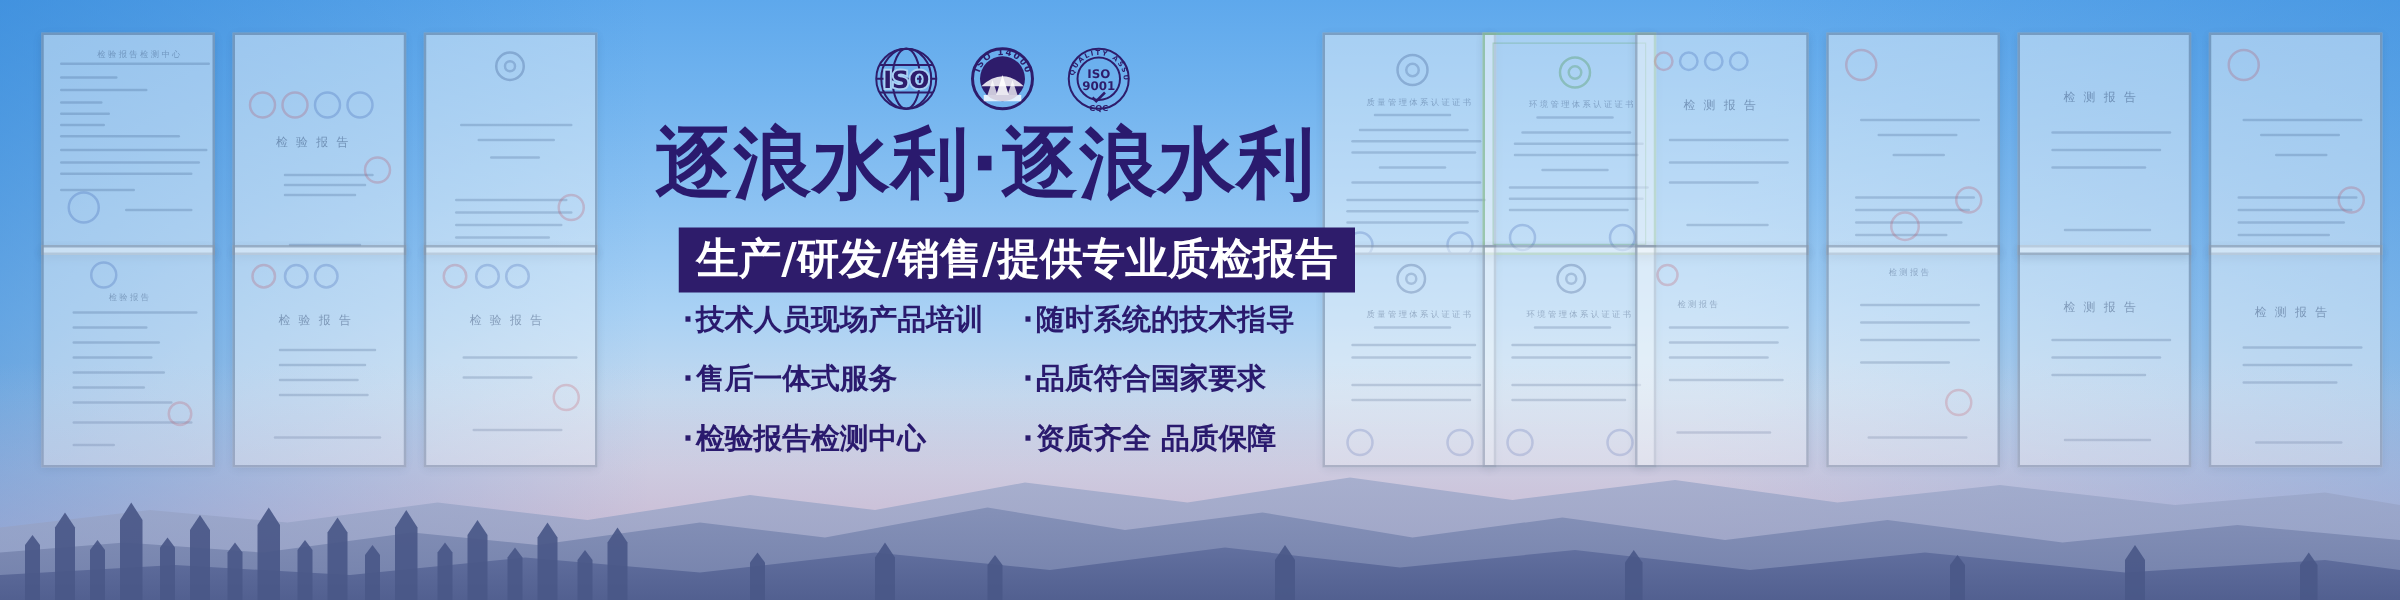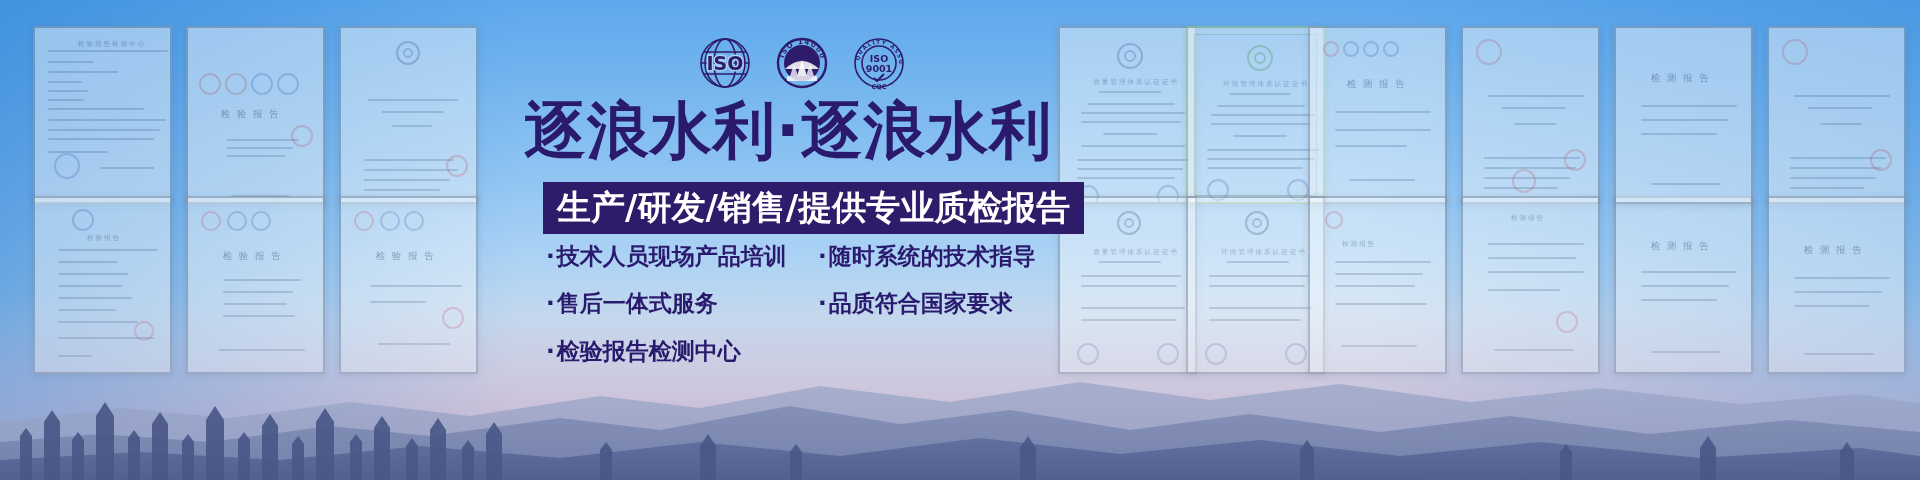--- a/index.html
+++ b/index.html
@@ -506,16 +506,19 @@
       </div>
       <div class="feat">
         <span class="dot">·</span><span>售后一体式服务</span>
       </div>
       <div class="feat">
         <span class="dot">·</span><span>品质符合国家要求</span>
       </div>
       <div class="feat">
         <span class="dot">·</span><span>检验报告检测中心</span>
       </div>
+      <div class="feat">
+        <span class="dot">·</span><span>资质齐全 品质保障</span>
+      </div>
     </div>
 
   </div>
 </div>
 
 </body></html>

